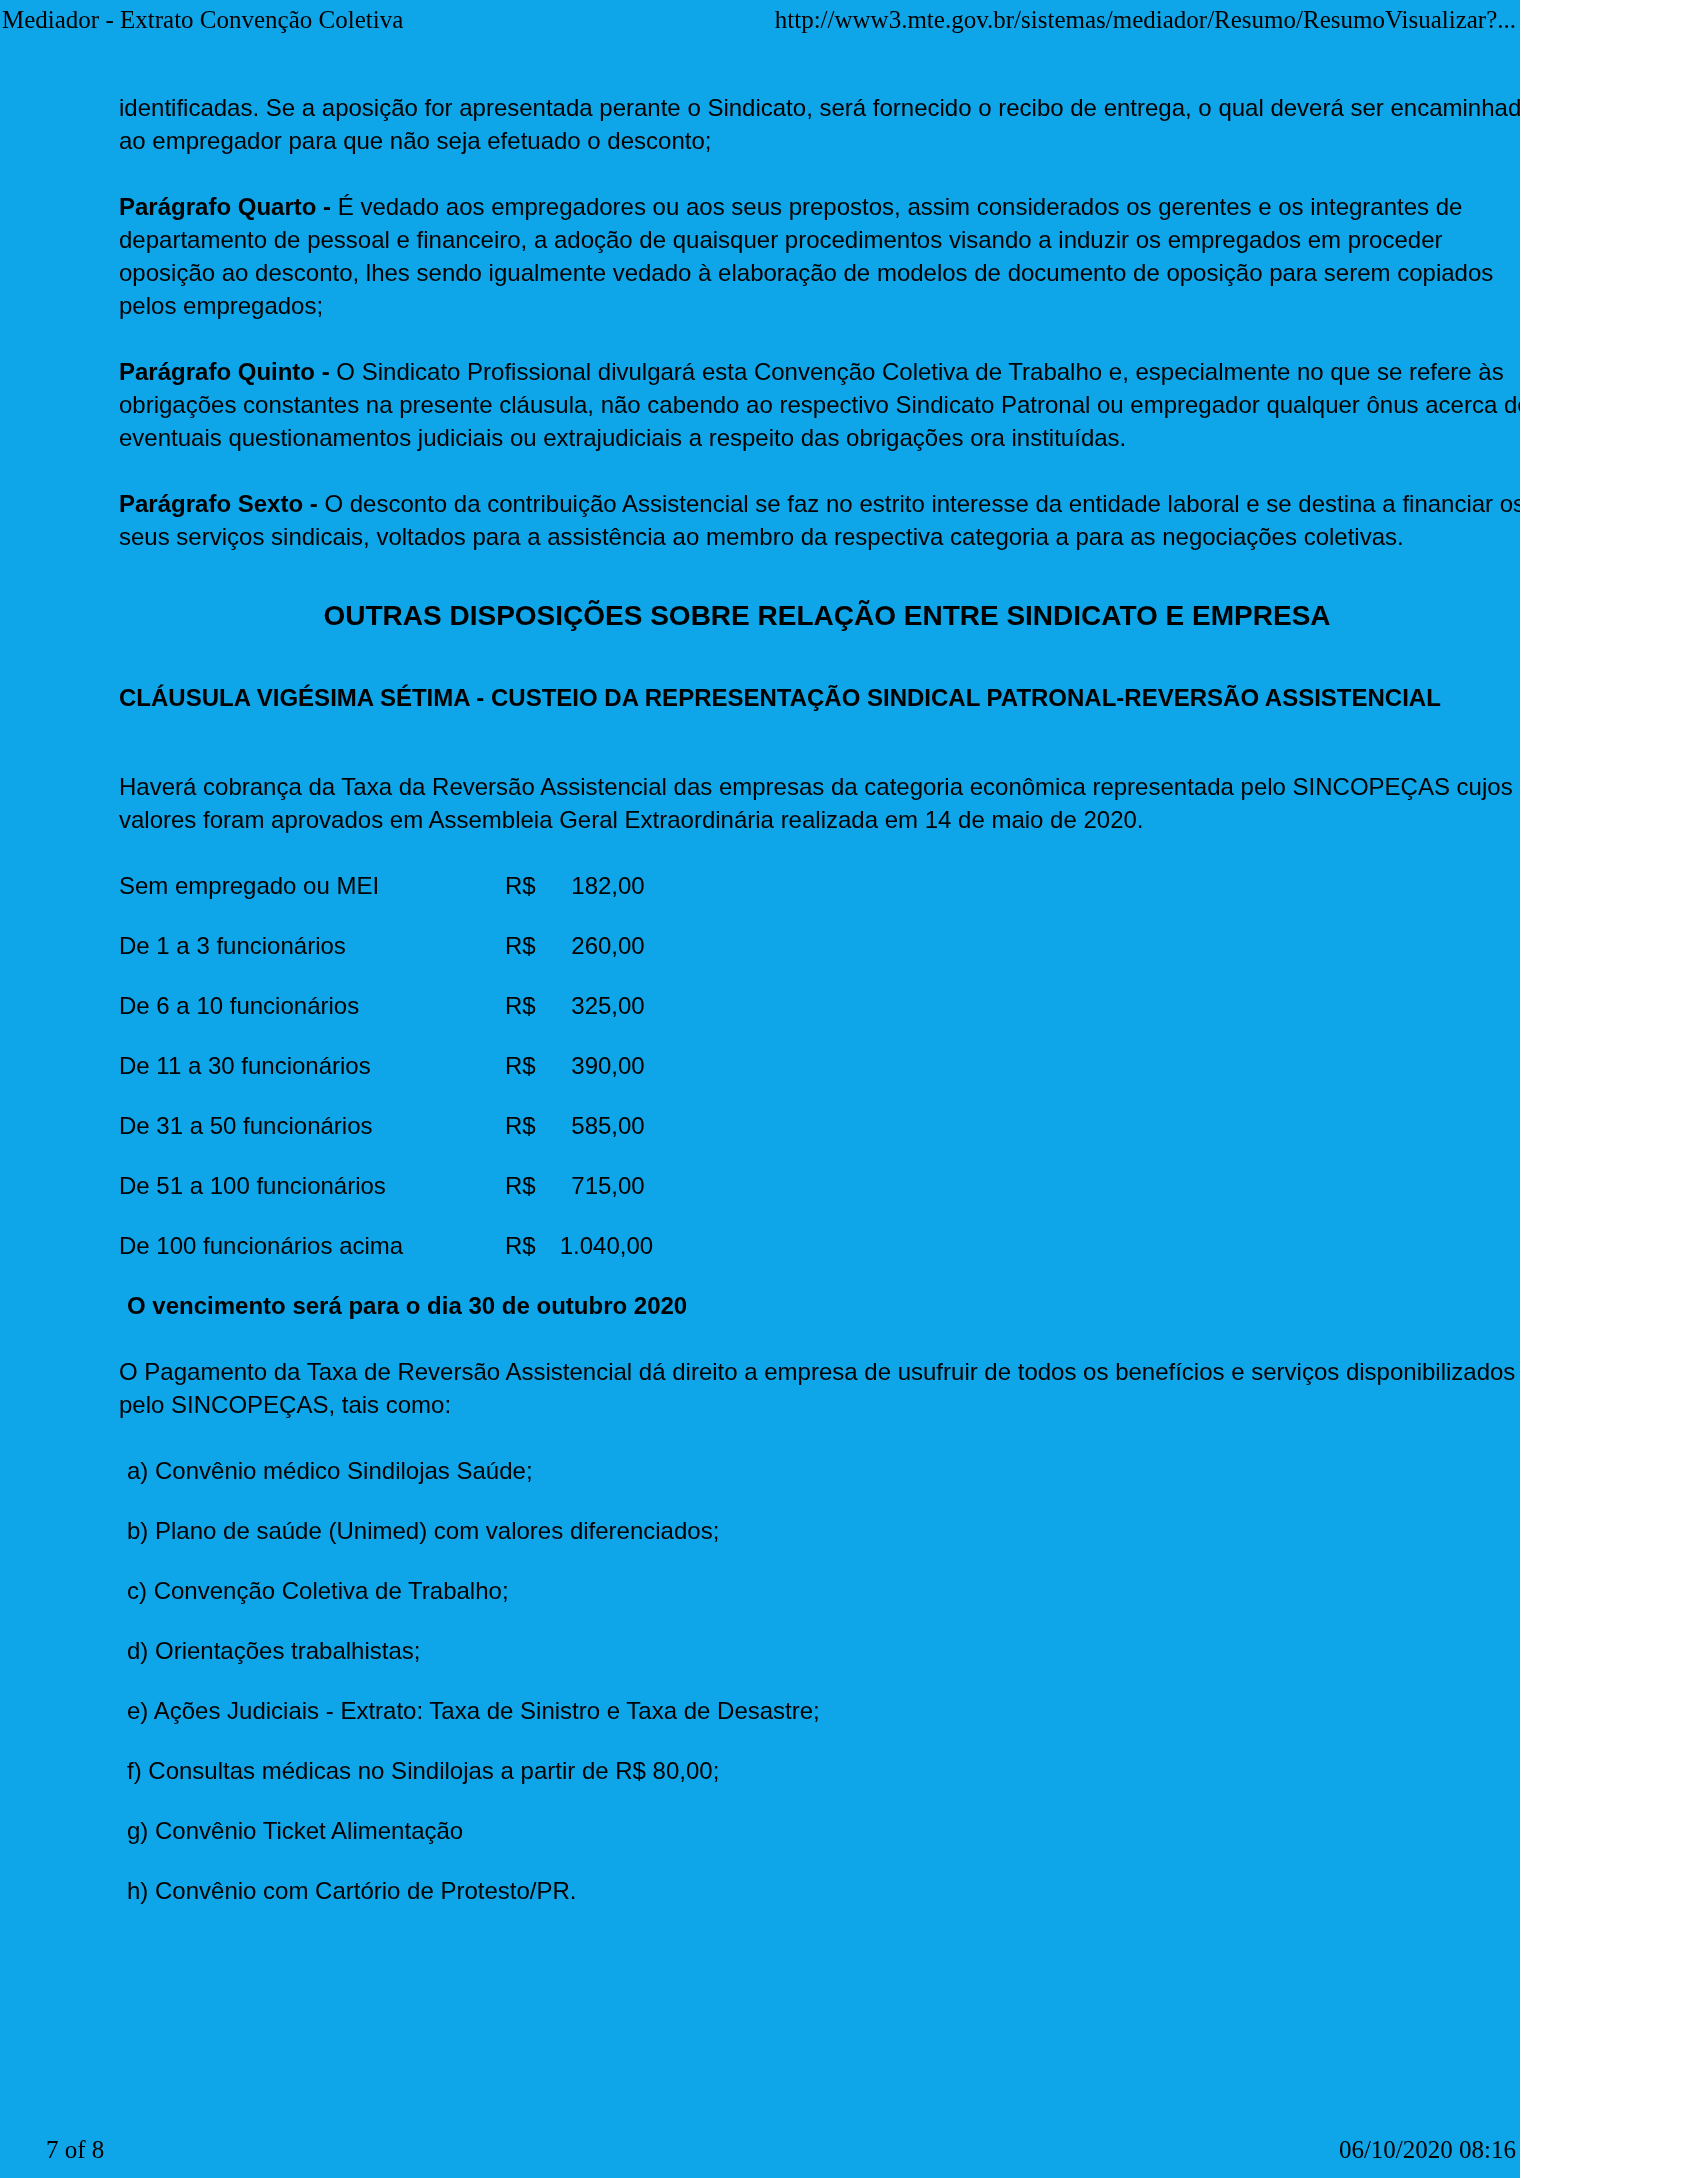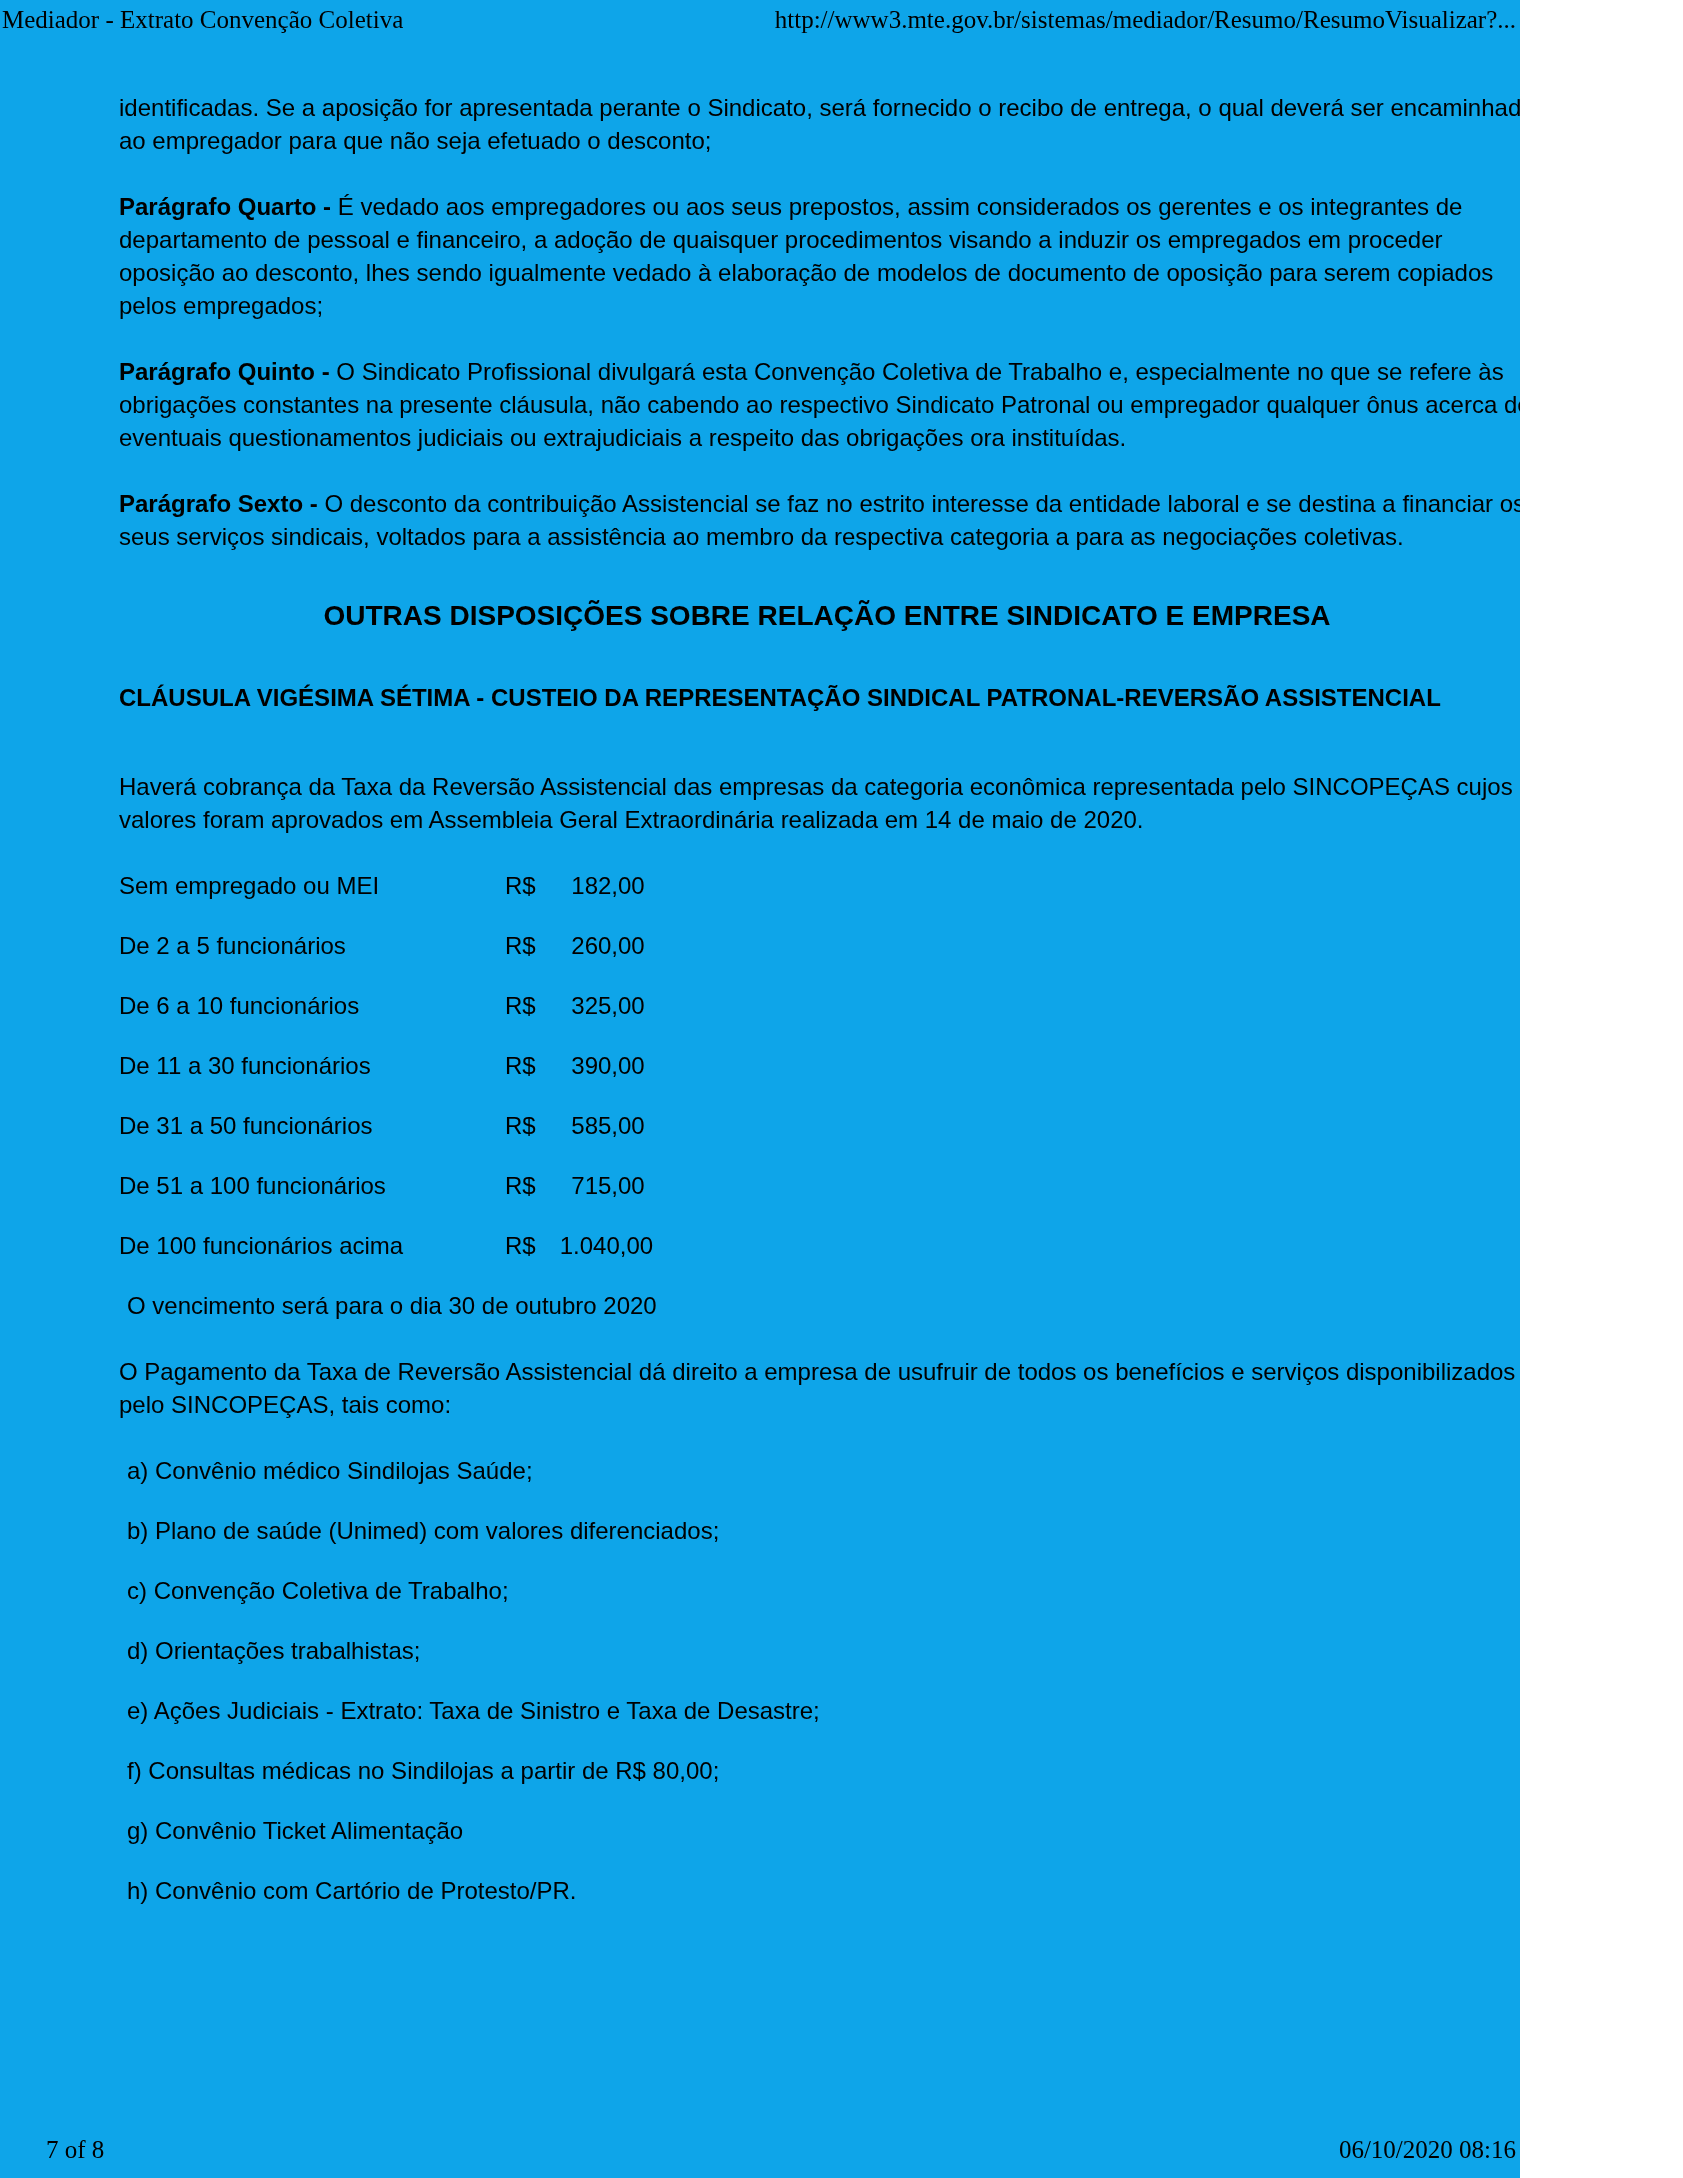--- a/index.html
+++ b/index.html
@@ -81,21 +81,21 @@
   .fee-cur {
     flex: none;
   }
   .fee-amt {
     width: 85px;
     flex: none;
     text-align: right;
     margin-left: 24px;
   }
   .due-date {
-    font-weight: normal;
+    font-weight: bold;
     padding-left: 8px;
     margin-top: 10px !important;
   }
   .benefit {
     padding-left: 8px;
     margin-bottom: 27px !important;
     white-space: pre-wrap;
   }
 </style>
 </head>
@@ -124,21 +124,21 @@
 
     <p>Haverá cobrança da Taxa da Reversão Assistencial das empresas da categoria econômica representada pelo SINCOPEÇAS cujos valores foram aprovados em Assembleia Geral Extraordinária realizada em 14 de maio de 2020.</p>
 
     <div class="fee-table">
       <div class="fee-row">
         <span class="fee-label">Sem empregado ou MEI</span>
         <span class="fee-cur">R$</span>
         <span class="fee-amt">182,00</span>
       </div>
       <div class="fee-row">
-        <span class="fee-label">De 2 a 5 funcionários</span>
+        <span class="fee-label">De 1 a 3 funcionários</span>
         <span class="fee-cur">R$</span>
         <span class="fee-amt">260,00</span>
       </div>
       <div class="fee-row">
         <span class="fee-label">De 6 a 10 funcionários</span>
         <span class="fee-cur">R$</span>
         <span class="fee-amt">325,00</span>
       </div>
       <div class="fee-row">
         <span class="fee-label">De 11 a 30 funcionários</span>

